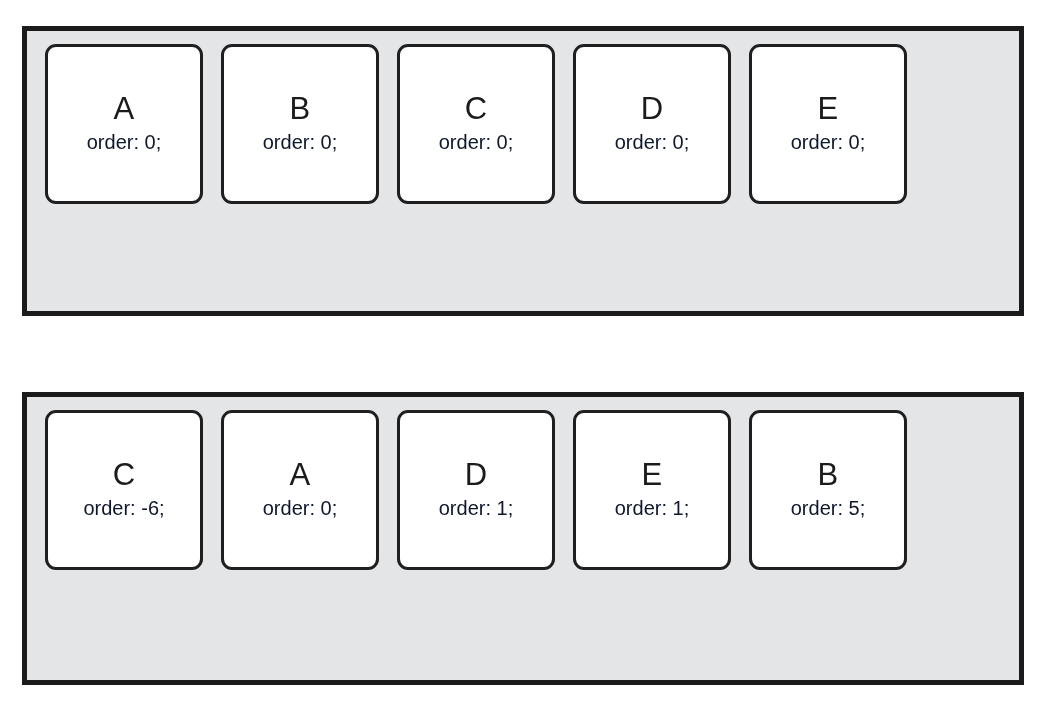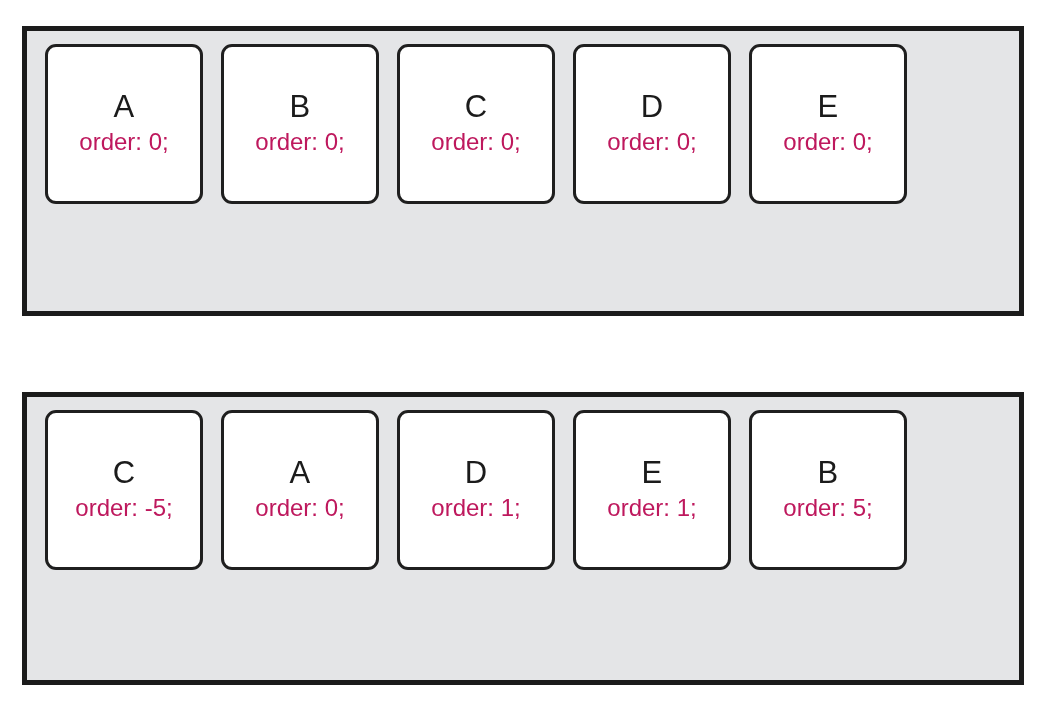--- a/index.html
+++ b/index.html
@@ -67,23 +67,23 @@
   }
 
   .item-letter {
     font-size: 31px;
     line-height: 1.05;
     color: #1b1b1b;
     font-weight: 400;
     letter-spacing: 0.2px;
   }
   .item-order {
-    font-size: 24px;
+    font-size: 20px;
     line-height: 1.25;
-    color: #be185d;
+    color: #0f172a;
     font-weight: 400;
     margin-top: 4px;
     white-space: nowrap;
   }
 </style>
 </head>
 <body>
 
 <div class="diagram">
 
@@ -113,21 +113,21 @@
       <div class="item-letter">E</div>
       <div class="item-order">order: 0;</div>
     </div>
 
   </div>
 
   <div class="flex-container row-ordered">
 
     <div class="item">
       <div class="item-letter">C</div>
-      <div class="item-order">order: -5;</div>
+      <div class="item-order">order: -6;</div>
     </div>
 
     <div class="item">
       <div class="item-letter">A</div>
       <div class="item-order">order: 0;</div>
     </div>
 
     <div class="item">
       <div class="item-letter">D</div>
       <div class="item-order">order: 1;</div>

